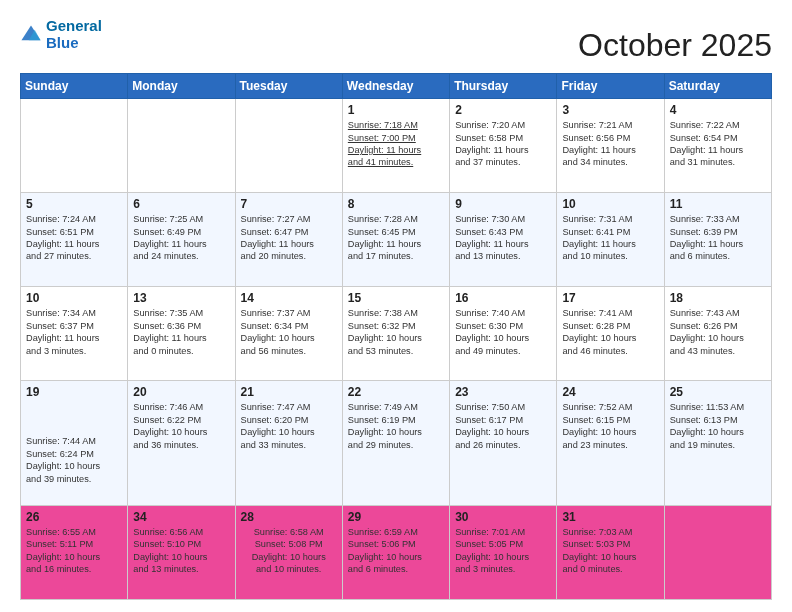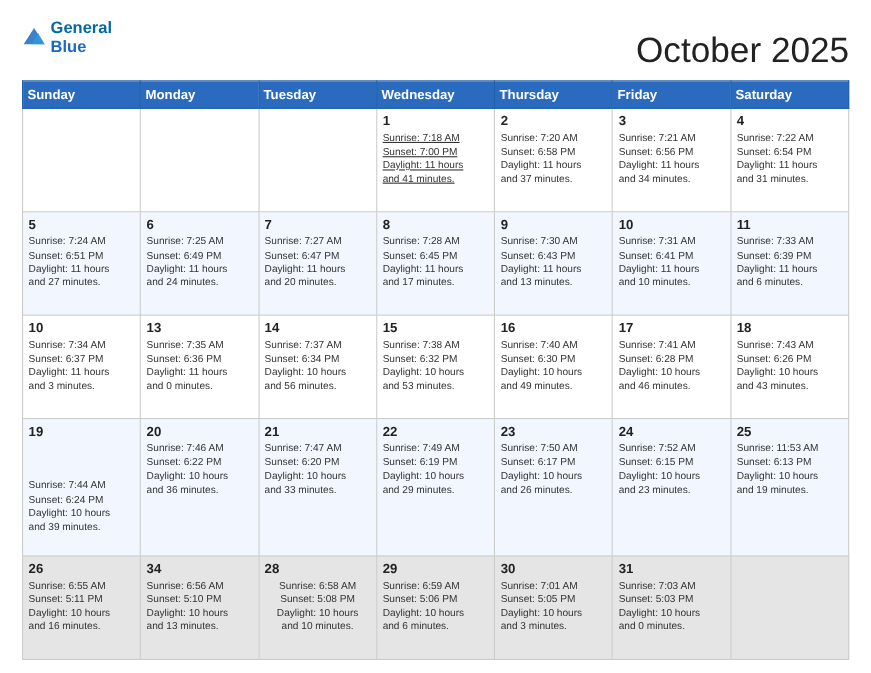--- a/index.html
+++ b/index.html
@@ -101,21 +101,21 @@
     .empty-cell {
       background: #f9f9f9;
     }
     .alt-row td {
       background: #f2f7ff;
     }
     .normal-row td {
       background: #fff;
     }
     .last-row td {
-      background: #e5e5e5;
+      background: #ec4899;
       margin-top: 45px;
     }
   </style>
 </head>
 <body>
 
 <div class="page">
   <div class="header">
     <div class="logo">
       <svg class="logo-icon" viewBox="0 0 30 30" xmlns="http://www.w3.org/2000/svg">

